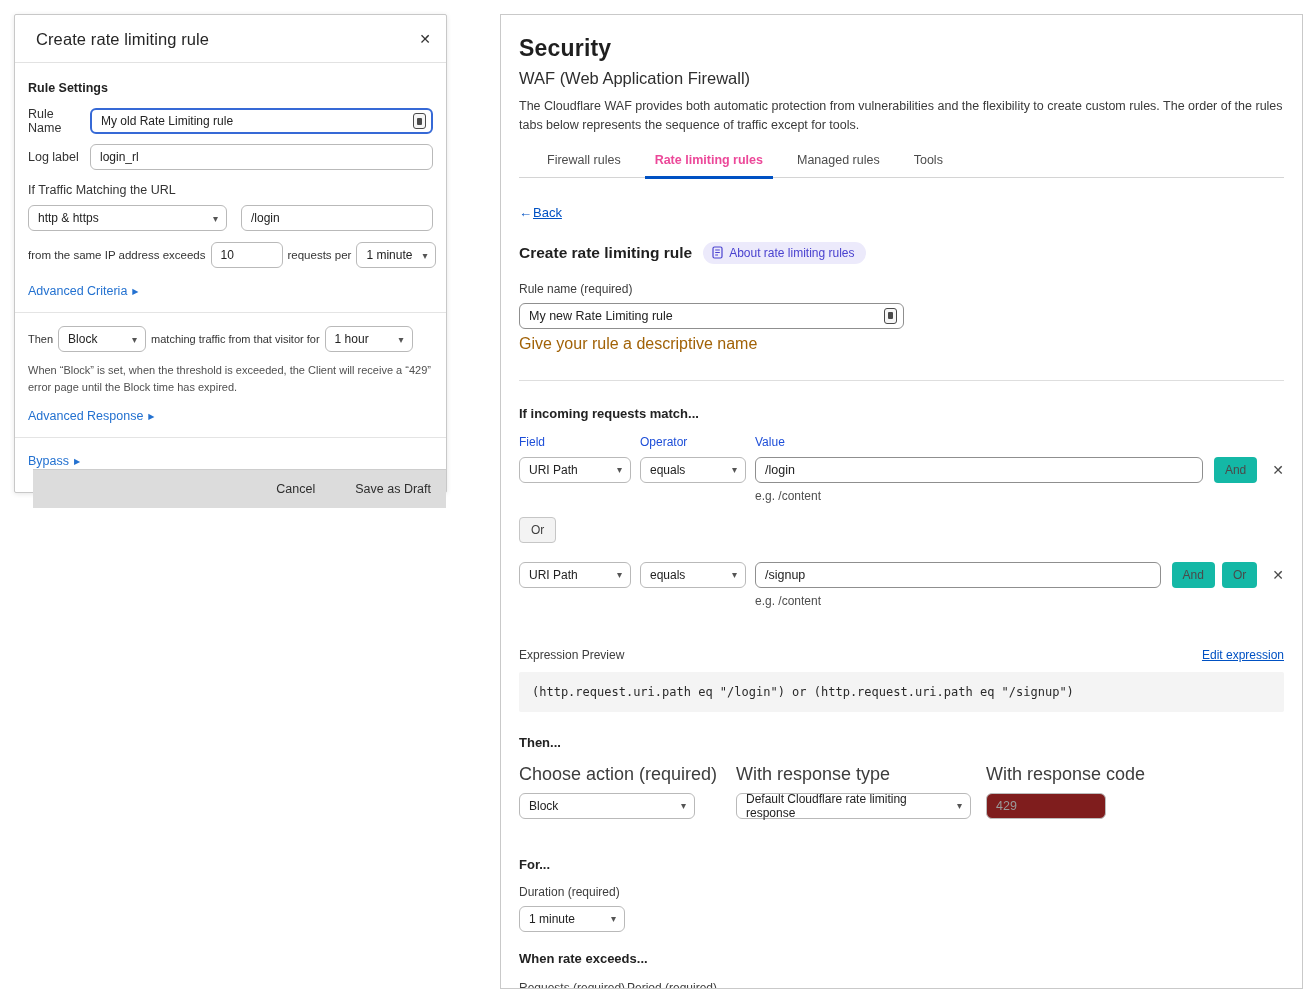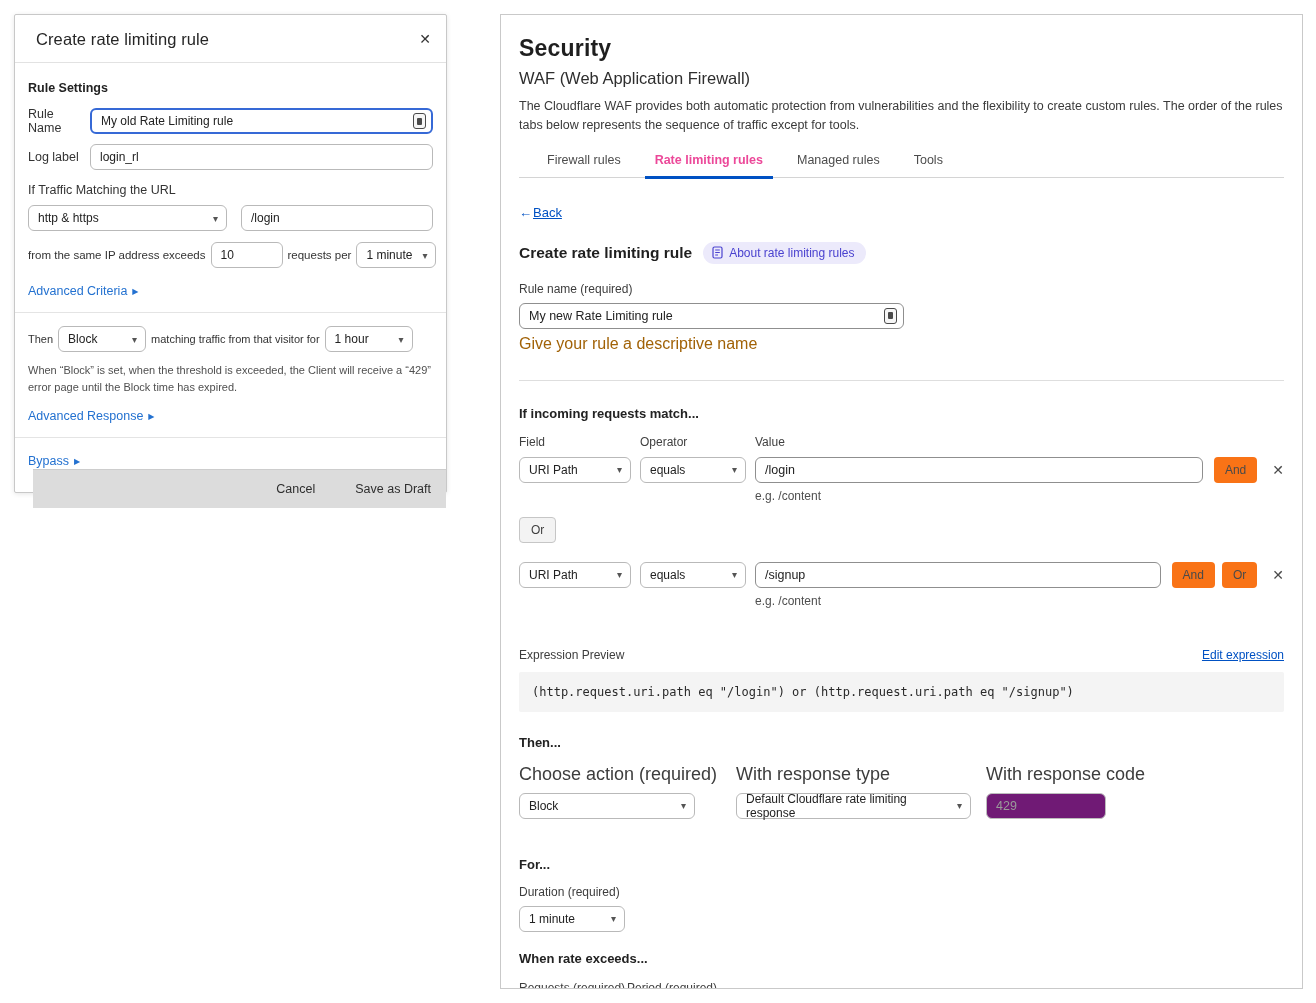--- a/index.html
+++ b/index.html
@@ -86,29 +86,29 @@
   .p-input {
     height:26px; border:1px solid #8f8f8f; border-radius:6px; padding:0 9px;
     font-size:12.5px; color:#222; font-family:"Liberation Sans", sans-serif; outline:none; background:#fff;
   }
   .rn-wrap { position:relative; width:385px; }
   .rn-wrap .p-input { width:100%; padding-right:28px; }
   .p-hint { font-size:16px; color:#a16207; margin-top:6px; }
   .p-divider { border:none; border-top:1px solid #dedede; margin:27px 0 0; }
   .p-heading { font-size:13px; font-weight:bold; color:#222; }
   .match-heading { margin:25px 0 14px; }
-  .cond-labels { display:flex; font-size:12px; color:#404040; margin-bottom:8px; }
+  .cond-labels { display:flex; font-size:12px; color:#1d4ed8; margin-bottom:8px; }
   .cl-field { width:121px; }
   .cl-operator { width:115px; }
   .cond-row { display:flex; align-items:center; }
   .sel-field { width:112px; }
   .sel-operator { width:106px; margin-left:9px; }
   .cond-value { width:459px; margin-left:9px; }
   .chip {
-    background:#f97316; border:none; border-radius:4px; color:#4a4a4a;
+    background:#14b8a6; border:none; border-radius:4px; color:#4a4a4a;
     font-size:12px; padding:6px 11px; cursor:pointer; font-family:"Liberation Sans", sans-serif;
   }
   .chip.and { margin-left:11px; }
   .chip.or { margin-left:7px; }
   .row-x { font-size:14px; color:#4a4a4a; margin-left:15px; cursor:pointer; }
   .cond-hint { font-size:12px; color:#4f4f4f; margin:6px 0 0 236px; }
   .or-connector {
     background:#f3f3f3; border:1px solid #c6c6c6; border-radius:4px; color:#3f3f3f;
     font-size:12px; padding:5px 11px; cursor:pointer; margin:14px 0 19px; font-family:"Liberation Sans", sans-serif;
   }
@@ -120,21 +120,21 @@
     margin-top:10px; background:#f4f4f4; border-radius:2px; padding:13px 13px;
     font-family:"DejaVu Sans Mono", monospace; font-size:12px; color:#2a2a2a; white-space:nowrap;
   }
   .then-heading { margin:23px 0 0; }
   .act-labels { display:flex; font-size:18px; color:#3d3d3d; margin:14px 0 8px; }
   .al-1 { width:217px; }
   .al-2 { width:250px; }
   .act-row { display:flex; align-items:center; }
   .sel-action { width:176px; }
   .sel-rtype { width:235px; margin-left:41px; }
-  .code-input { width:120px; margin-left:15px; background:#701a75; border:1px solid #bdbdbd; color:#9a9a9a; }
+  .code-input { width:120px; margin-left:15px; background:#7f1d1d; border:1px solid #bdbdbd; color:#9a9a9a; }
   .for-heading { margin:38px 0 0; }
   .sel-duration { width:106px; }
   .rate-heading { margin:19px 0 0; }
   .rate-labels { display:flex; font-size:12px; color:#3d3d3d; margin:15px 0 7px; }
   .rl-1 { width:108px; }
   .in-requests { width:100px; }
   .sel-period { width:106px; margin-left:8px; }
   .doc-icon { flex:0 0 auto; }
 </style>
 </head>

